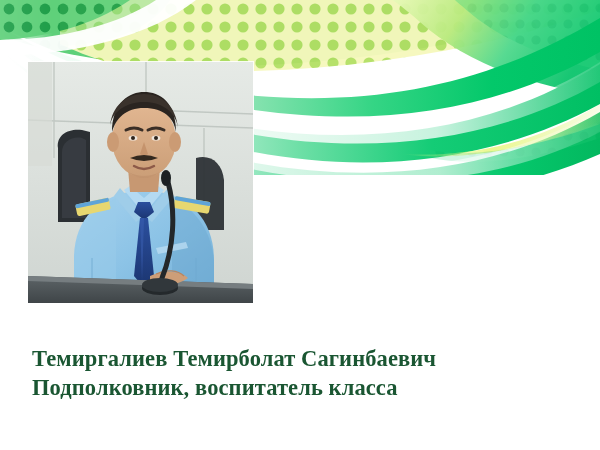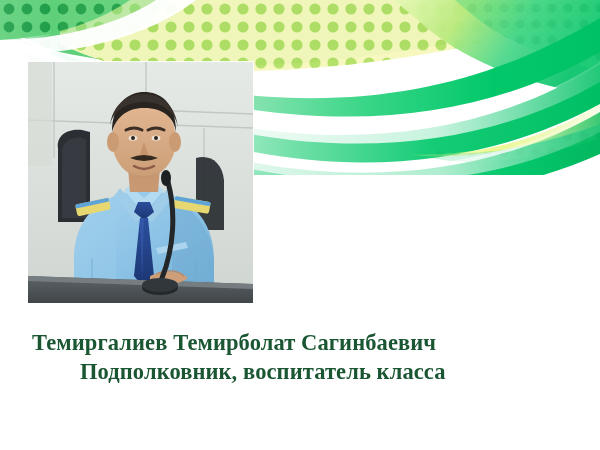--- a/index.html
+++ b/index.html
@@ -266,17 +266,17 @@
       <g>
         <path d="M140,120 C148,150 146,186 134,216" stroke="#23272a" stroke-width="5" fill="none" stroke-linecap="round"></path>
         <ellipse cx="138" cy="116" rx="5" ry="8" fill="#1c2023"></ellipse>
         <ellipse cx="132" cy="226" rx="18" ry="7" fill="#24292c"></ellipse>
         <ellipse cx="132" cy="223" rx="18" ry="7" fill="#31373b"></ellipse>
       </g>
     </svg>
   </div>
 
   <div id="caption">
-    <div class="cap-line" style="color: rgb(26, 86, 50);">Темиргалиев Темирболат Сагинбаевич</div>
-    <div class="cap-line" style="color: rgb(26, 86, 50); margin-left: 48px;">Подполковник, воспитатель класса</div>
+    <div class="cap-line" style="color: rgb(26, 86, 50); margin-top: 16px;">Темиргалиев Темирболат Сагинбаевич</div>
+    <div class="cap-line" style="color: rgb(26, 86, 50);">Подполковник, воспитатель класса</div>
   </div>
 
 </div>
 
 </body></html>

